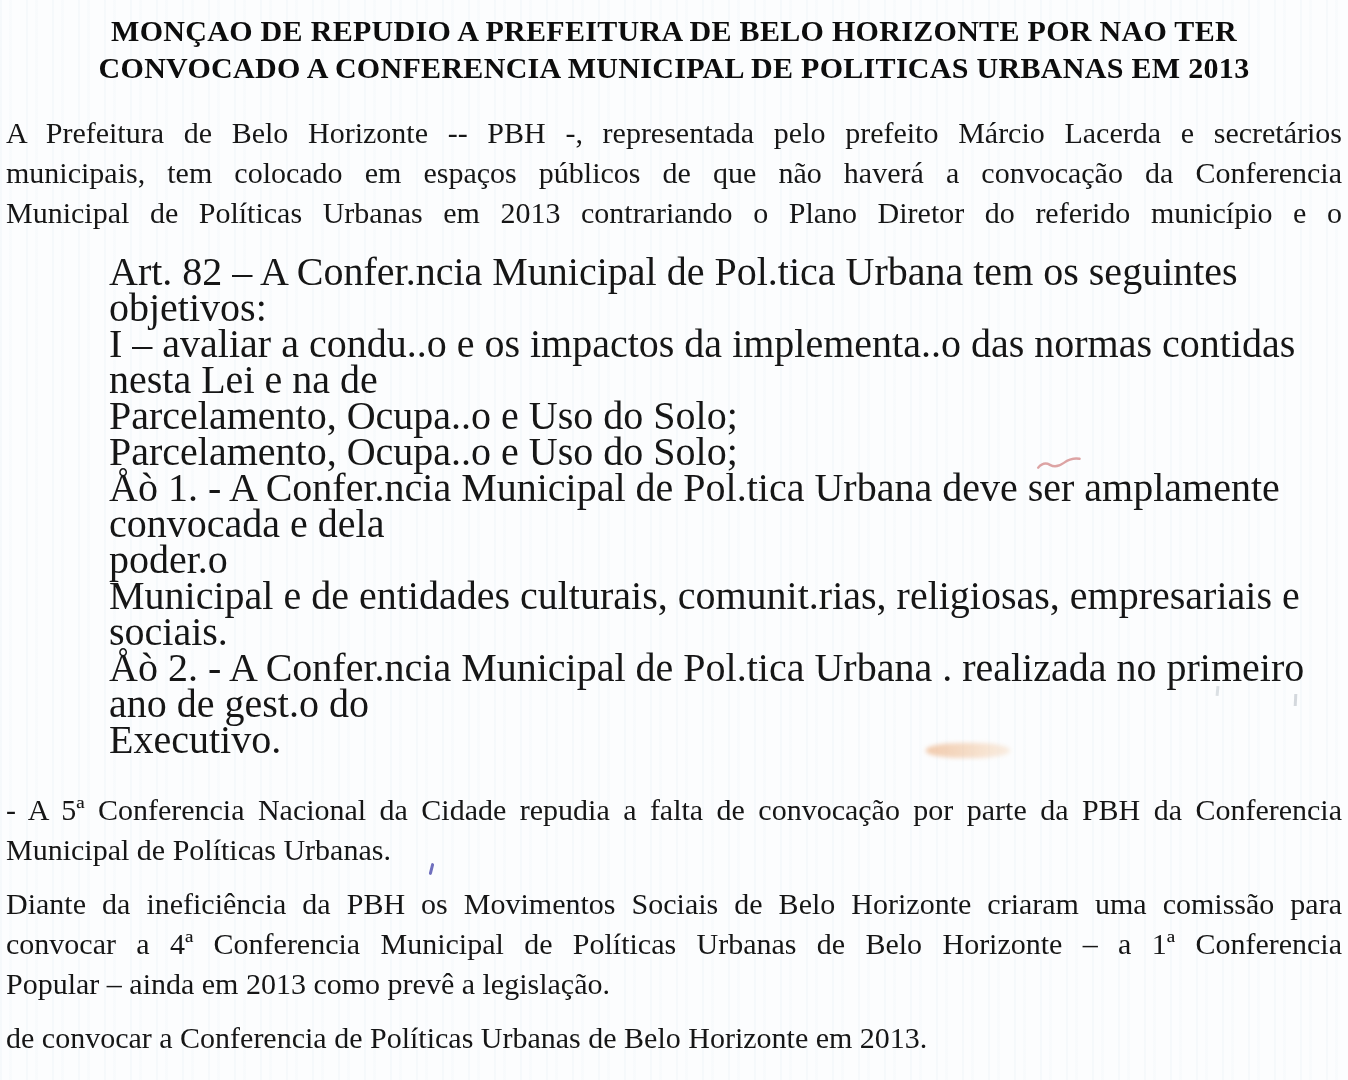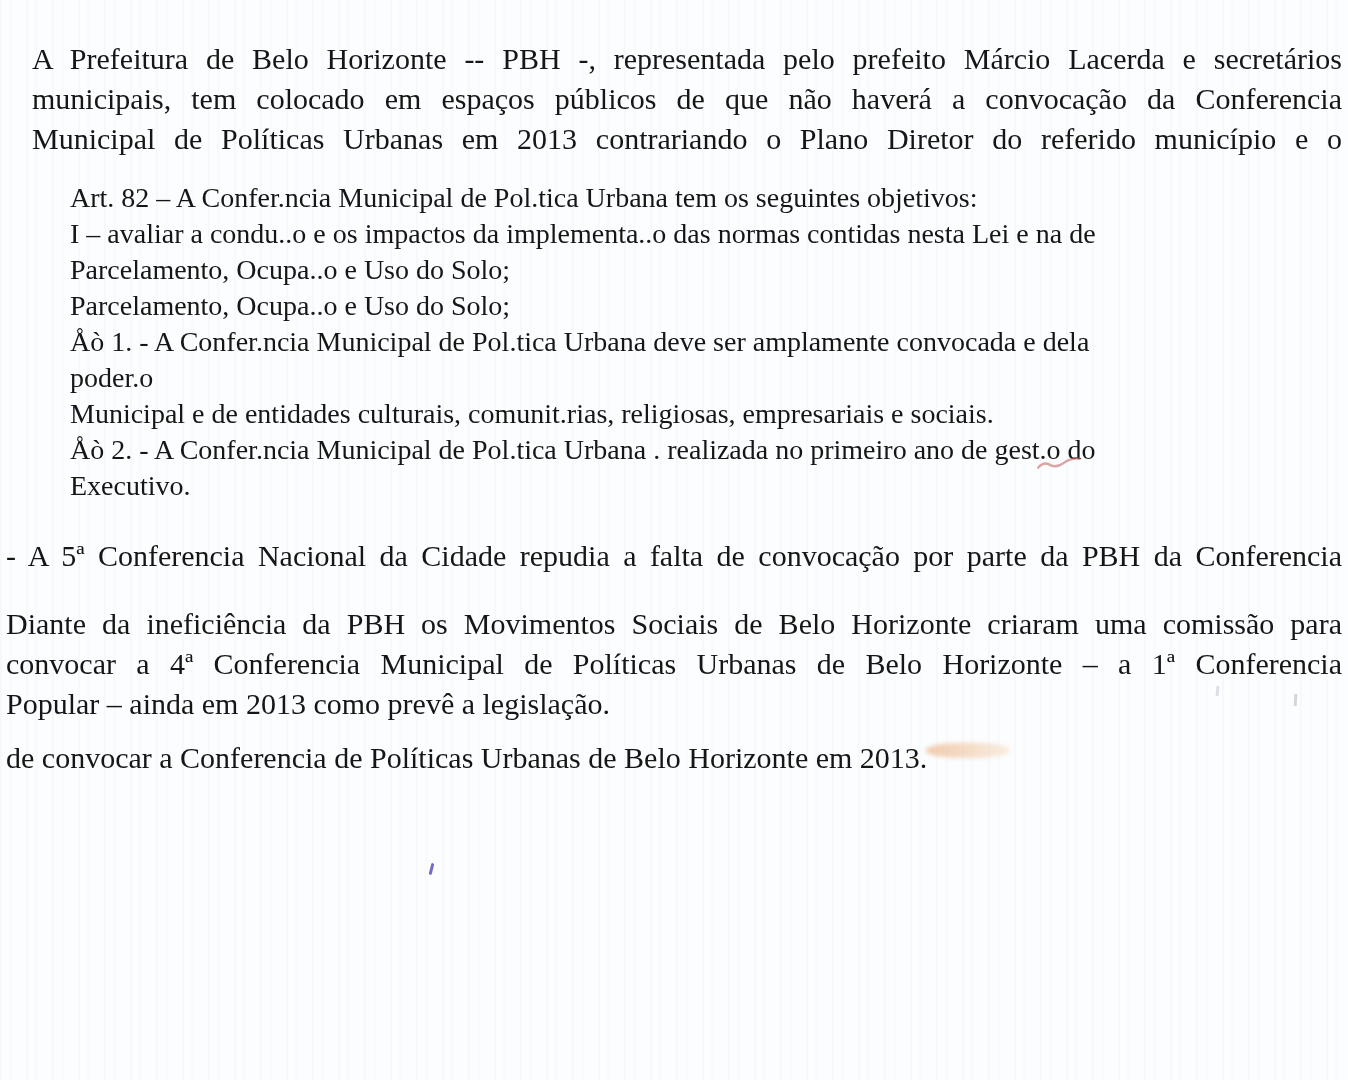--- a/index.html
+++ b/index.html
@@ -27,24 +27,24 @@
     font-weight: bold;
     color: #0d0d0d;
     letter-spacing: 0.3px;
   }
   .title-line { display: block; }
 
   .para { font-size: 30px; line-height: 40px; }
   .jline { text-align: justify; text-align-last: justify; }
   .lline { text-align: left; }
 
-  .p1 { margin-top: 27px; margin-left: 26px; }
-  .quote { margin-left: 64px; font-size: 28px; line-height: 36px; margin-top: 21px; }
+  .p1 { margin-top: 27px; }
+  .quote { margin-left: 103px; font-size: 40px; line-height: 36px; margin-top: 21px; }
   .p2 { margin-top: 32px; }
-  .p3 { margin-top: 28px; }
+  .p3 { margin-top: 14px; }
   .p4 { margin-top: 14px; }
 
   .artifact { position: absolute; pointer-events: none; }
   .pink-squiggle { left: 1036px; top: 456px; opacity: 0.6; transform: rotate(-4deg); }
   .orange-smudge {
     left: 926px; top: 743px; width: 84px; height: 15px;
     background: linear-gradient(100deg, rgba(233,160,105,0.55), rgba(244,203,160,0.30));
     border-radius: 45%;
     filter: blur(2px);
   }
@@ -59,20 +59,24 @@
   .gray-tick-2 {
     left: 1294px; top: 694px; width: 3px; height: 12px;
     background: #6a7a88; opacity: 0.28; transform: rotate(3deg);
   }
 </style>
 </head>
 <body>
 
 <div class="page">
 
+  <h1 class="title">
+    <span class="title-line">MONÇAO DE REPUDIO A PREFEITURA DE BELO HORIZONTE POR NAO TER</span>
+    <span class="title-line">CONVOCADO A CONFERENCIA MUNICIPAL DE POLITICAS URBANAS EM 2013</span>
+  </h1>
 
   <div class="para p1">
     <div class="jline">A Prefeitura de Belo Horizonte -- PBH -, representada pelo prefeito Márcio Lacerda e secretários</div>
     <div class="jline">municipais, tem colocado em espaços públicos de que não haverá a convocação da Conferencia</div>
     <div class="jline">Municipal de Políticas Urbanas em 2013 contrariando o Plano Diretor do referido município e o</div>
   </div>
 
   <div class="quote">
     <div class="lline">Art. 82 – A Confer.ncia Municipal de Pol.tica Urbana tem os seguintes objetivos:</div>
     <div class="lline">I – avaliar a condu..o e os impactos da implementa..o das normas contidas nesta Lei e na de</div>
@@ -80,20 +84,21 @@
     <div class="lline">Parcelamento, Ocupa..o e Uso do Solo;</div>
     <div class="lline">Åò 1. - A Confer.ncia Municipal de Pol.tica Urbana deve ser amplamente convocada e dela</div>
     <div class="lline">poder.o</div>
     <div class="lline">Municipal e de entidades culturais, comunit.rias, religiosas, empresariais e sociais.</div>
     <div class="lline">Åò 2. - A Confer.ncia Municipal de Pol.tica Urbana . realizada no primeiro ano de gest.o do</div>
     <div class="lline">Executivo.</div>
   </div>
 
   <div class="para p2">
     <div class="jline">- A 5ª Conferencia Nacional da Cidade repudia a falta de convocação por parte da PBH da Conferencia</div>
+    <div class="lline">Municipal de Políticas Urbanas.</div>
   </div>
 
   <div class="para p3">
     <div class="jline">Diante da ineficiência da PBH os Movimentos Sociais de Belo Horizonte criaram uma comissão para</div>
     <div class="jline">convocar a 4ª Conferencia Municipal de Políticas Urbanas de Belo Horizonte – a 1ª Conferencia</div>
     <div class="lline">Popular – ainda em 2013 como prevê a legislação.</div>
   </div>
 
   <div class="para p4">
     <div class="lline">de convocar a Conferencia de Políticas Urbanas de Belo Horizonte em 2013.</div>

